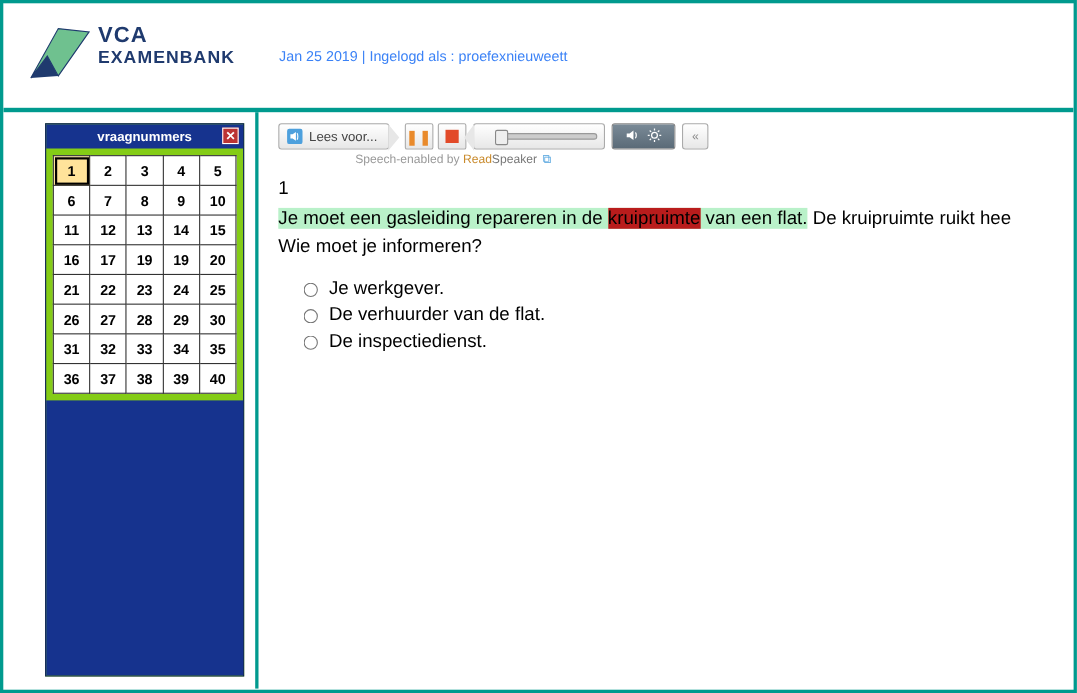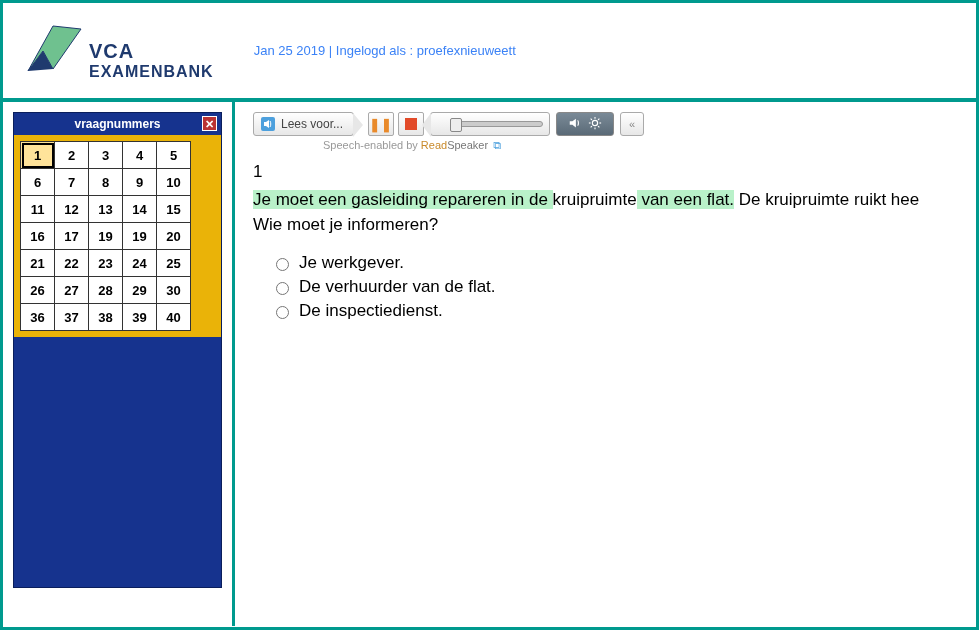--- a/index.html
+++ b/index.html
@@ -16,21 +16,21 @@
     position: relative;
   }
   .header {
     display: flex;
     align-items: center;
     height: 95px;
     padding: 0 20px;
   }
   .logo {
     display: flex;
-    align-items: flex-end;
+    align-items: flex-start;
   }
   .logo svg { width: 60px; height: 60px; }
   .logo-text { margin-left: 6px; color: #1f3a6e; }
   .logo-text .t1 { font-weight: bold; font-size: 20px; letter-spacing: 1px; }
   .logo-text .t2 { font-size: 16px; letter-spacing: 1px; font-weight: 600; }
   .user-info {
     margin-left: 40px;
     color: #3b82f6;
     font-size: 13px;
   }
@@ -39,21 +39,22 @@
     display: flex;
     height: calc(100% - 100px);
   }
   .sidebar {
     width: 232px;
     border-right: 3px solid #009a8e;
     padding: 10px;
   }
   .qpanel {
     border: 1px solid #0a1e5c;
-    background: #eab308;
+    background: #84cc16;
+    margin-left: 28px;
   }
   .qpanel-header {
     background: #16338e;
     color: #fff;
     font-size: 12px;
     font-weight: bold;
     text-align: center;
     padding: 4px 6px;
     position: relative;
   }
@@ -171,21 +172,21 @@
   .rs-right span{margin:0 3px;font-size:14px;cursor:pointer;}
   .rs-collapse{margin-left:6px;height:24px;width:24px;border:1px solid #aaa;border-radius:3px;background:linear-gradient(#fff,#e7e7e7);display:flex;align-items:center;justify-content:center;cursor:pointer;color:#888;font-size:11px;}
   .rs-credit{
     font-size:11px;color:#999;margin:3px 0 10px 70px;
   }
   .rs-credit .read{color:#c98a2b;text-align:right;}
   .rs-credit .speaker{color:#777;}
   .qnum { font-size:17px; margin-bottom:6px; }
   .qtext { font-size:17px; line-height:1.45; }
   .hl-green { background:#b9f1c9; }
-  .hl-blue { background:#ffffff; }
+  .hl-blue { background:#b91c1c; }
   .options { margin-top:16px; font-size:17px; }
   .opt { margin:4px 0 4px 18px; display:flex; align-items:center; }
   .opt input { margin-right:10px; }
 </style>
 </head>
 <body>
 
 <div class="outer">
 
   <div class="header">
@@ -248,20 +249,27 @@
                 <td>23</td>
                 <td>24</td>
                 <td>25</td>
               </tr>
               <tr>
                 <td>26</td>
                 <td>27</td>
                 <td>28</td>
                 <td>29</td>
                 <td>30</td>
+              </tr>
+              <tr>
+                <td>31</td>
+                <td>32</td>
+                <td>33</td>
+                <td>34</td>
+                <td>35</td>
               </tr>
               <tr>
                 <td>36</td>
                 <td>37</td>
                 <td>38</td>
                 <td>39</td>
                 <td>40</td>
               </tr>
             </tbody>
           </table>

